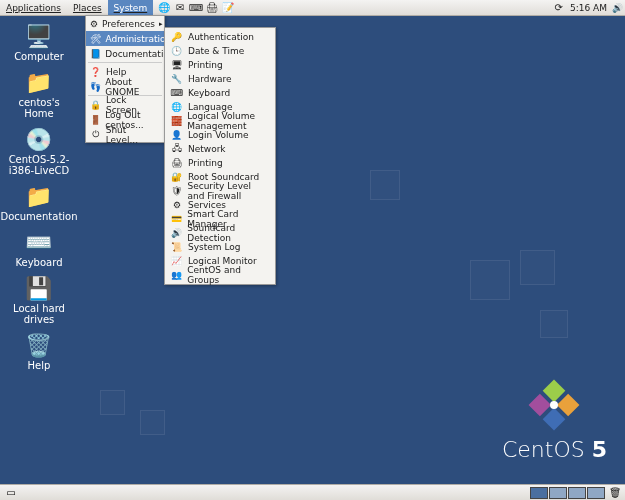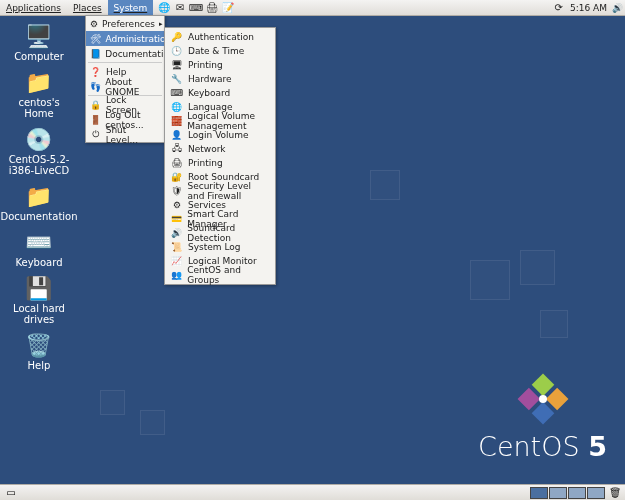--- a/index.html
+++ b/index.html
@@ -30,21 +30,21 @@
 .system-menu .sep { border-top: 1px solid #ccc; margin: 1px 2px; }
 .system-menu .mi .mic { width: 12px; height: 12px; display: inline-flex; align-items: center; justify-content: center; font-size: 9px; }
 
 
 .admin-menu { position: absolute; top: 27px; left: 164px; width: 112px; background: #f4f3f0; border: 1px solid #999; box-shadow: 1px 1px 3px rgba(0,0,0,0.3); font-size: 9px; padding: 2px 0; }
 .admin-menu .mi { display: flex; align-items: center; padding: 1px 6px; gap: 5px; height: 14px; color: #222; }
 .admin-menu .mi .mic { width: 12px; height: 12px; display: inline-flex; align-items: center; justify-content: center; font-size: 9px; }
 
 
 .centos-logo { position: absolute; right: 18px; bottom: 38px; text-align: center; color: #fff; }
-.centos-logo .brand { font-size: 27px; font-weight: 300; }
+.centos-logo .brand { font-size: 22px; font-weight: 300; }
 .centos-logo .brand b { font-weight: 700; }
 
 
 .bottom-panel { position: absolute; bottom: 0; left: 0; right: 0; height: 16px; background: linear-gradient(#f4f3f2, #e0ddd8); border-top: 1px solid #b0aca5; display: flex; align-items: center; }
 .bottom-panel .show-desk { width: 18px; height: 14px; margin-left: 2px; display: flex; align-items: center; justify-content: center; font-size: 10px; }
 .bottom-panel .spacer { flex: 1; }
 .bottom-panel .pager { display: flex; gap: 1px; margin-right: 2px; }
 .bottom-panel .pager .ws { width: 18px; height: 12px; background: #8fa7c4; border: 1px solid #444; }
 .bottom-panel .pager .ws.active { background: #4a6fa0; }
 .bottom-panel .trash-applet { width: 16px; text-align:center; font-size:10px; margin-right:2px; }

